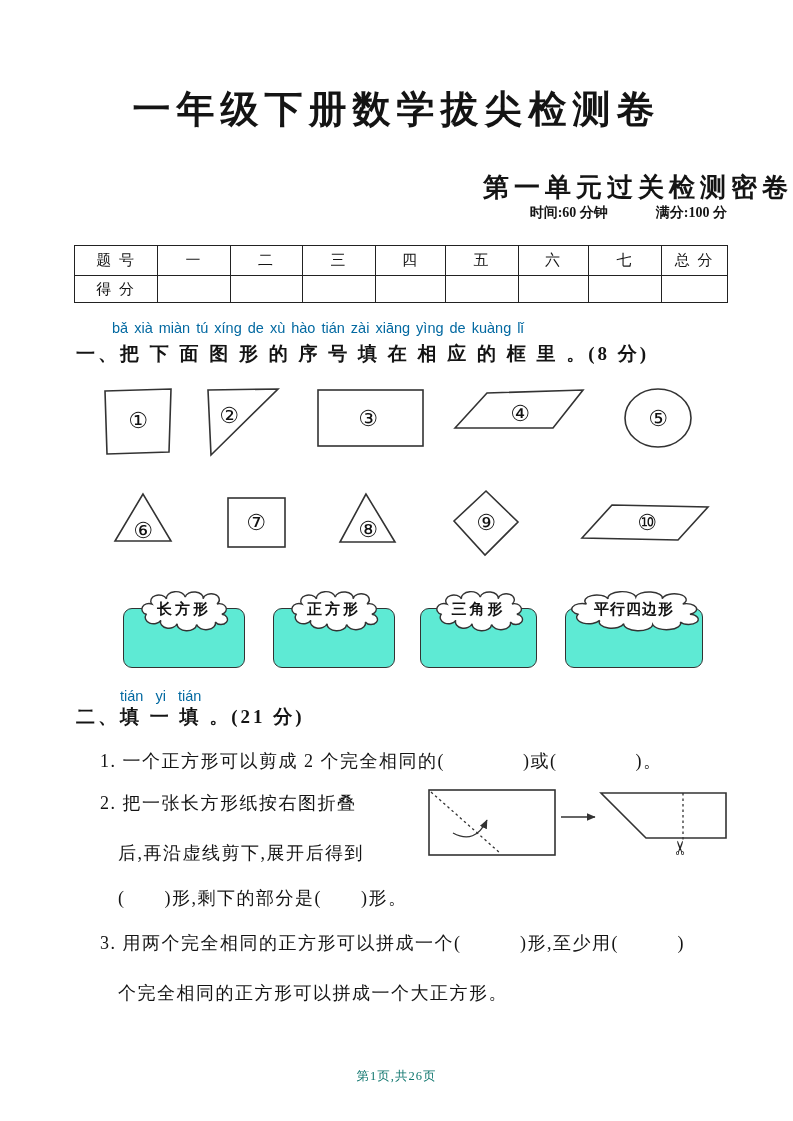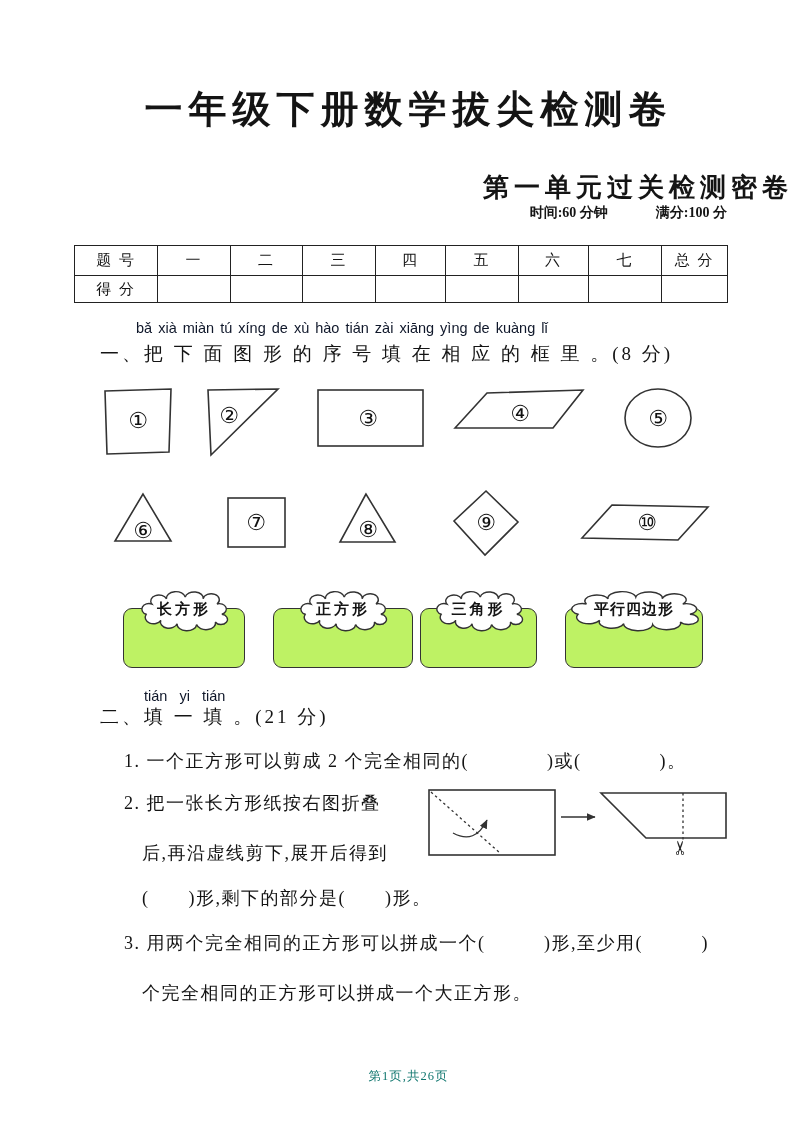--- a/index.html
+++ b/index.html
@@ -1,21 +1,21 @@
 <!DOCTYPE html>
 <html><head>
 <meta charset="utf-8">
 <style>
   html,body { margin:0; padding:0; background:#e8e8e8; }
   .page {
     position:relative; width:793px; height:1121px; margin:0 auto;
     background:#ffffff; color:#141414; overflow:hidden;
     font-family:"Liberation Serif","DejaVu Serif",serif;
   }
-  .abs { position:absolute;margin-left:24px; }
+  .abs { position:absolute; }
 
   .title {
     top:84px; left:0; right:0; text-align:center;
     font-size:38px; font-weight:bold; letter-spacing:6px; white-space:nowrap;
   }
   .subtitle {
     top:170px; left:0; right:0; text-align:right;
     font-size:26px; font-weight:bold; letter-spacing:5px; white-space:nowrap;
   }
   .info-line {
@@ -27,36 +27,36 @@
     position:absolute; left:74px; top:245px;
     border-collapse:collapse; table-layout:fixed;
   }
   table.score th, table.score td {
     border:1.6px solid #222; text-align:center; padding:0;
     font-size:15px; font-weight:normal; letter-spacing:2px;
   }
   table.score tr.hdr  { height:30px; }
   table.score tr.body { height:27px; }
 
-  .pinyin { font-family:"Liberation Sans","DejaVu Sans",sans-serif; font-size:14.5px; color:#0f172a; white-space:nowrap; }
+  .pinyin { font-family:"Liberation Sans","DejaVu Sans",sans-serif; font-size:14.5px; color:#0369a1; white-space:nowrap; }
   #pinyin1 { left:112px; top:320px; word-spacing:2px; }
   #pinyin2 { left:120px; top:688px; word-spacing:8px; }
 
-  .sec-heading { font-size:19px; font-weight:normal; letter-spacing:3px; white-space:nowrap; }
+  .sec-heading { font-size:19px; font-weight:bold; letter-spacing:3px; white-space:nowrap; }
   #heading1 { left:76px; top:341px; }
   #heading2 { left:76px; top:704px; }
 
   svg.figure { position:absolute; overflow:visible; }
   svg .outline { fill:none; stroke:#333; stroke-width:1.6px; }
   svg .dash { fill:none; stroke:#333; stroke-width:1.3px; stroke-dasharray:2.5 3; }
   svg .thin { fill:none; stroke:#333; stroke-width:1.3px; }
   .shape-num { font-family:"DejaVu Sans",sans-serif; font-size:22px; fill:#111; }
 
   .cat-box {
-    position:absolute; border:1.6px solid #333; border-radius:9px; background:#bef264;
+    position:absolute; border:1.6px solid #333; border-radius:9px; background:#5eead4;
   }
   .cloud {
     position:absolute; top:-17px; left:50%; transform:translateX(-50%);
     width:92px; height:36px;
   }
   .cloud.wide { width:136px; }
   .cloud svg { width:100%; height:100%; display:block; overflow:visible; }
   .cloud-text {
     position:absolute; top:50%; left:50%; transform:translate(-50%,-52%);
     font-size:15px; font-weight:bold; letter-spacing:3px; white-space:nowrap;
@@ -171,21 +171,21 @@
   </svg>
 
   <div class="cat-box" style="left:123px; top:608px; width:120px; height:58px;">
     <div class="cloud">
       <svg viewBox="0 0 113 42" preserveAspectRatio="none">
           <use href="#cloudPath"></use>
         </svg>
       <span class="cloud-text">长方形</span>
     </div>
   </div>
-  <div class="cat-box" style="left:273px; top:608px; width:120px; height:58px;padding-left:18px;">
+  <div class="cat-box" style="left:273px; top:608px; width:120px; height:58px;">
     <div class="cloud">
       <svg viewBox="0 0 113 42" preserveAspectRatio="none">
           <use href="#cloudPath"></use>
         </svg>
       <span class="cloud-text">正方形</span>
     </div>
   </div>
   <div class="cat-box" style="left:420px; top:608px; width:115px; height:58px;">
     <div class="cloud">
       <svg viewBox="0 0 113 42" preserveAspectRatio="none">

